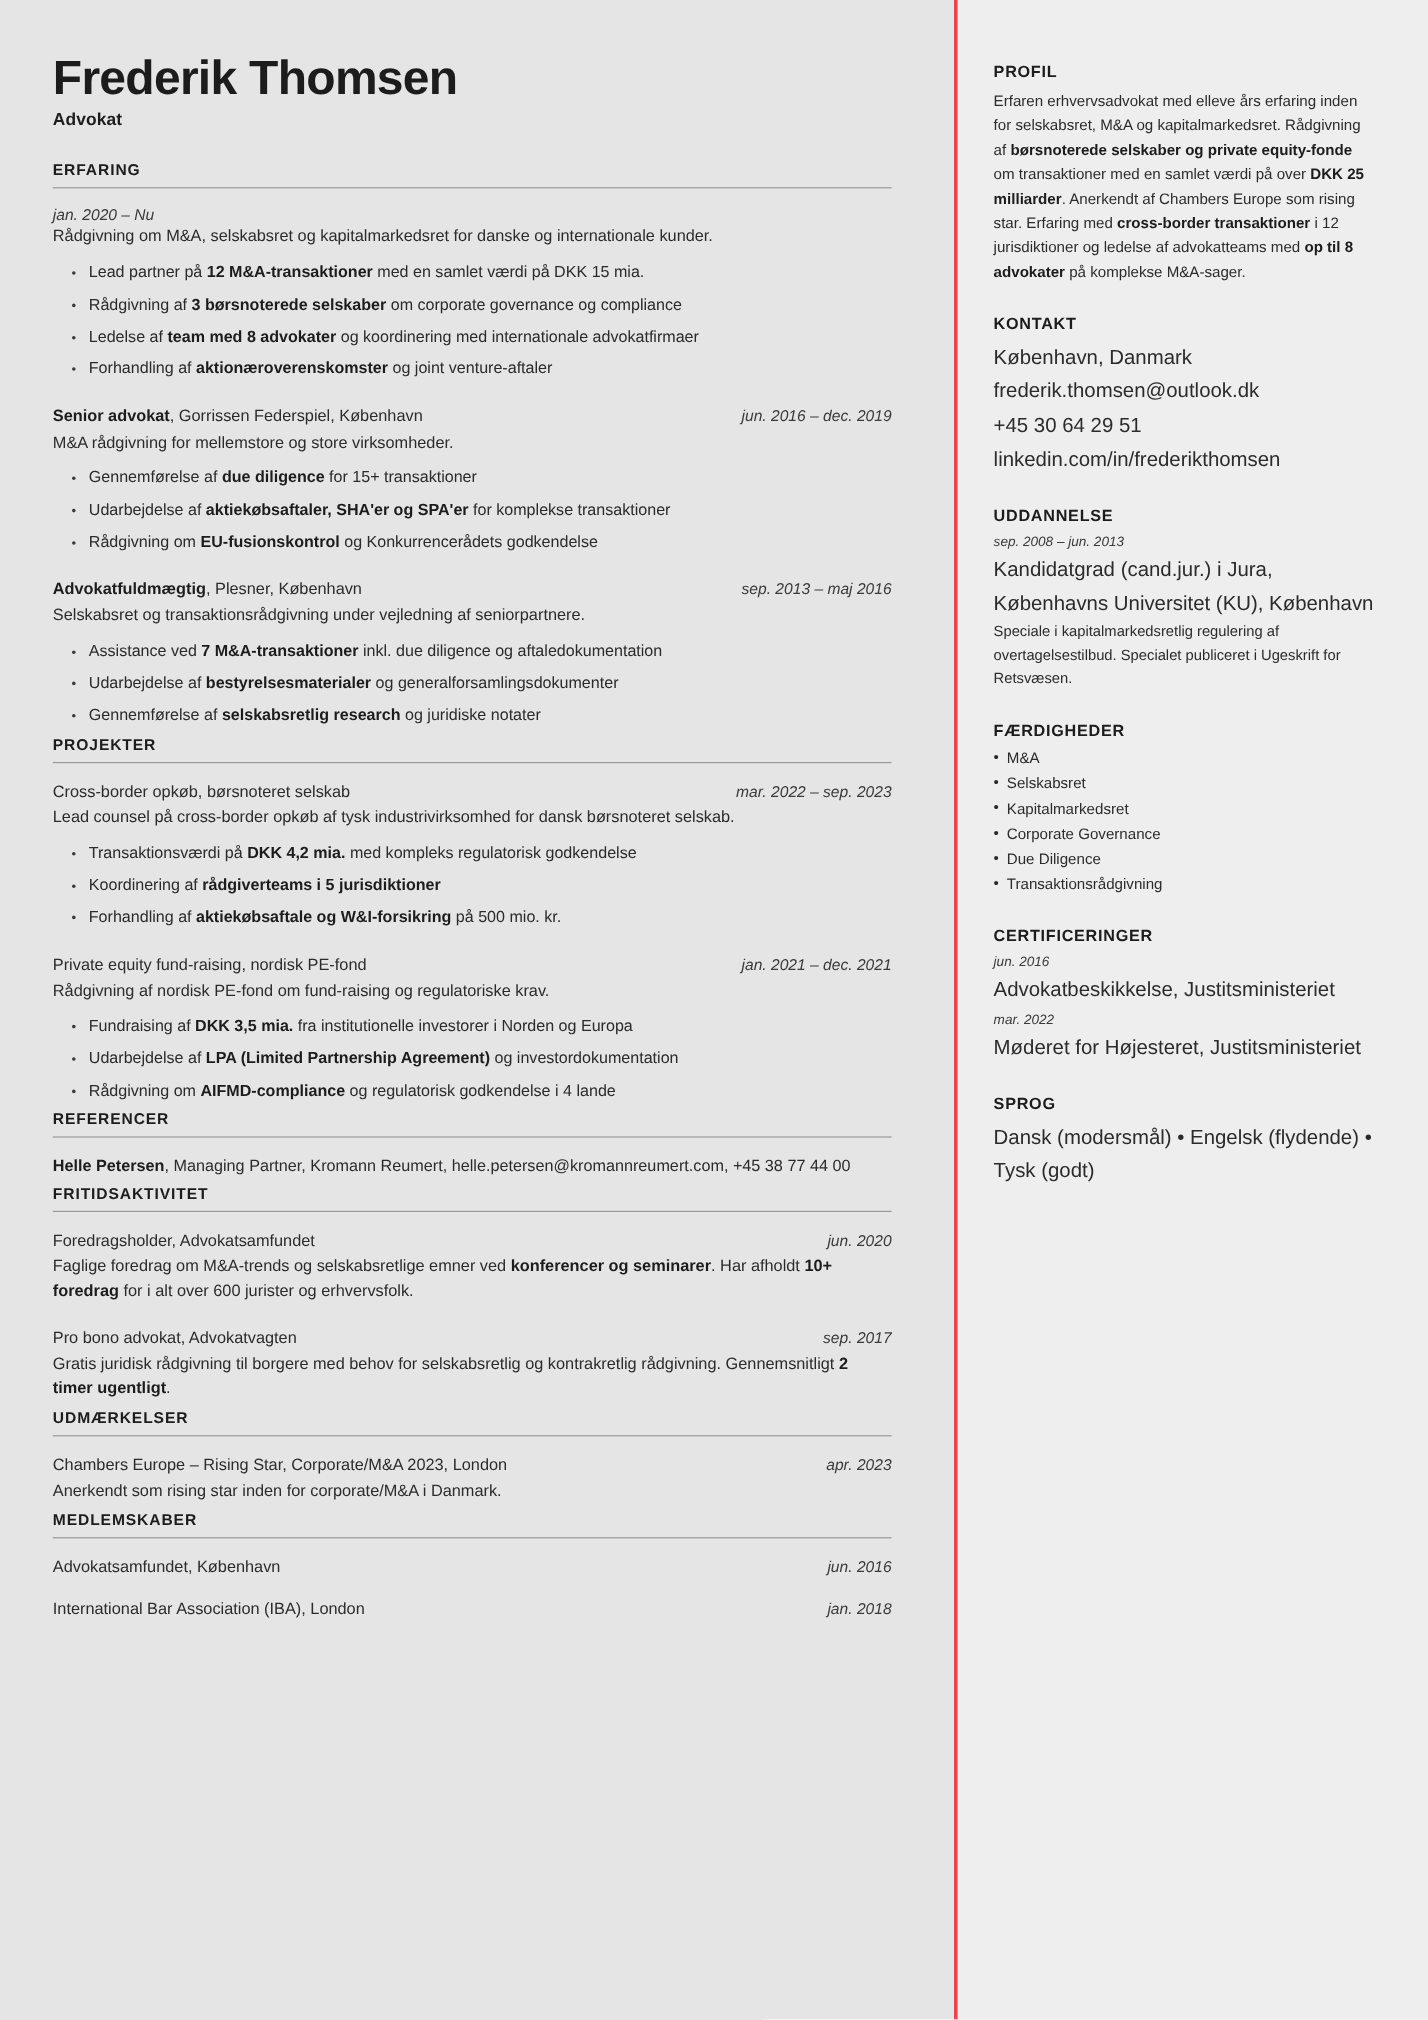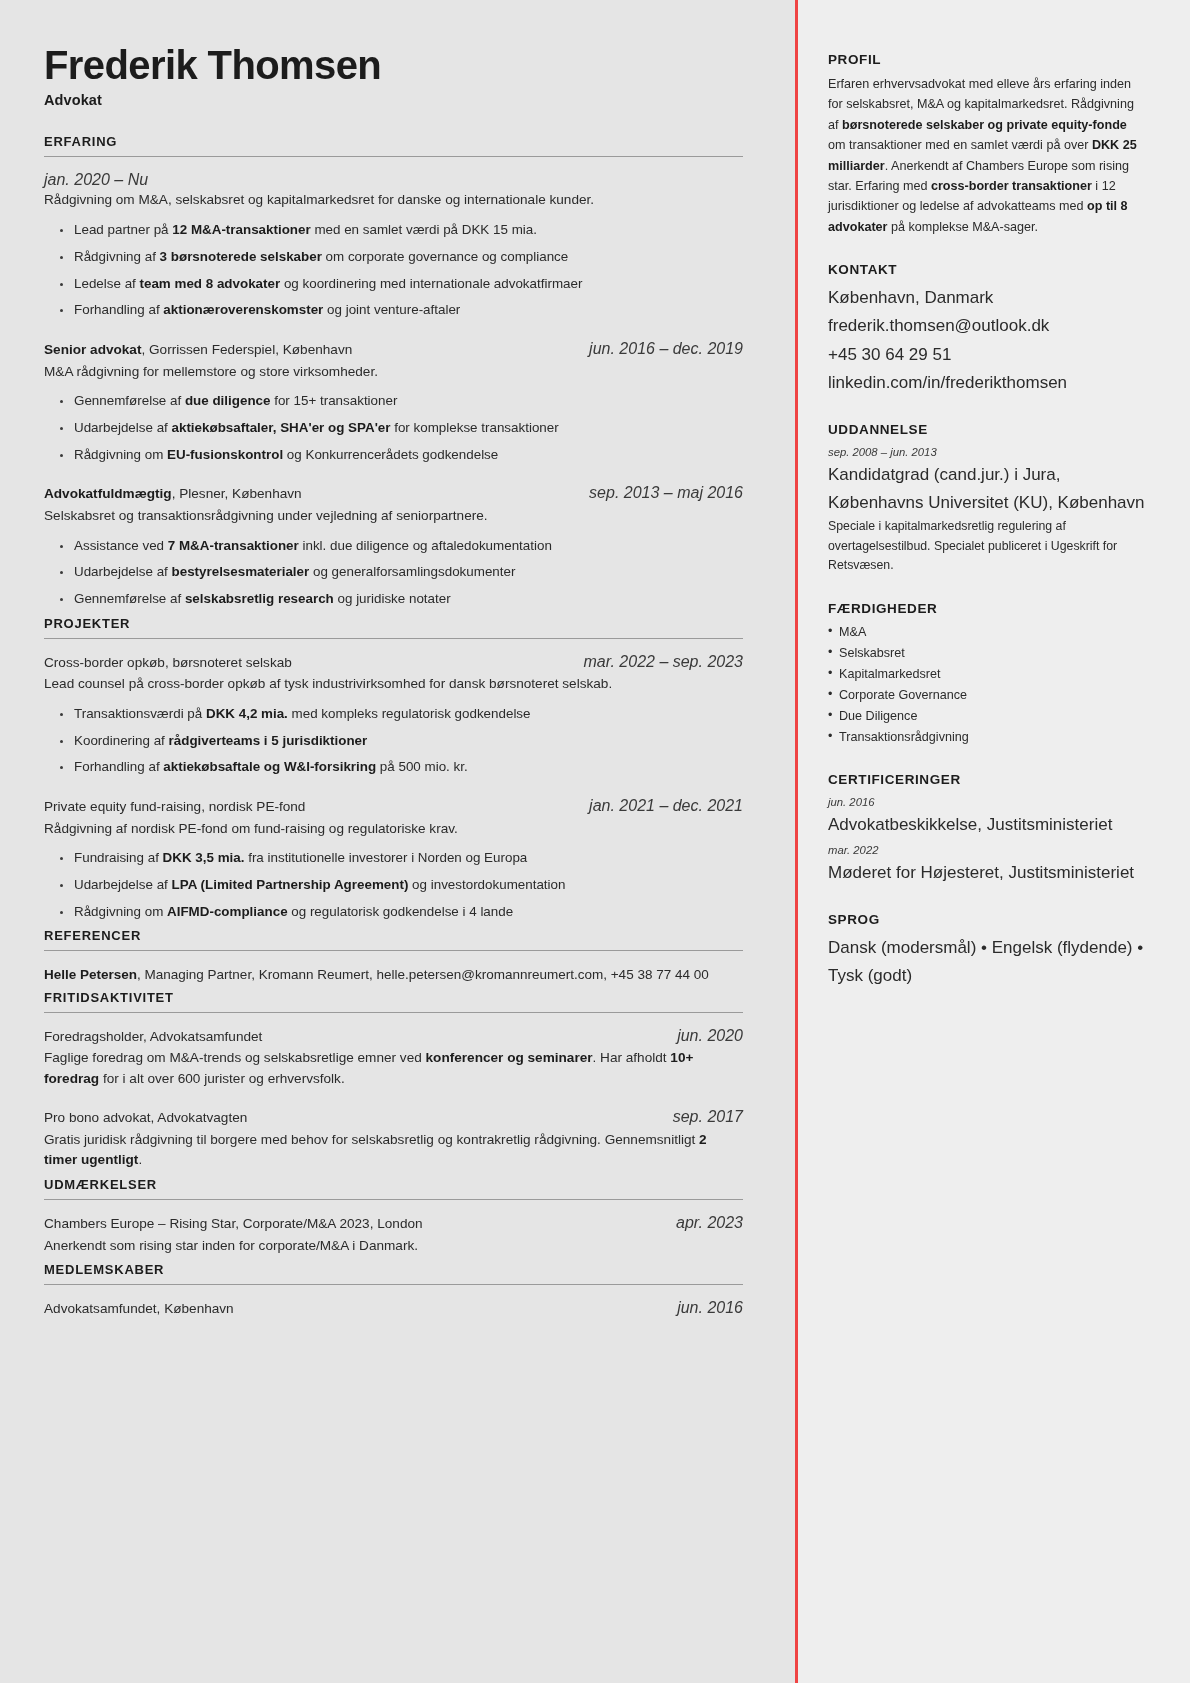--- a/index.html
+++ b/index.html
@@ -70,21 +70,21 @@
     gap: 14px;
   }
   .entry-title {
     font-size: 13.6px;
     line-height: 1.5;
     color: #2b2b2b;
     flex: 1 1 auto;
   }
   .entry-title b { font-weight: 700; color: #1c1c1c; }
   .entry-date {
-    font-size: 16px;
+    font-size: 13px;
     font-style: italic;
     color: #3a3a3a;
     white-space: nowrap;
     flex: 0 0 auto;
   }
   .entry-desc {
     font-size: 13.6px;
     line-height: 1.52;
     color: #2b2b2b;
     margin-top: 1px;
@@ -307,20 +307,26 @@
     <div class="section">
       <div class="section-heading">MEDLEMSKABER</div>
       <div class="rule"></div>
       <div id="membership-entries">
           <div class="entry" style="margin-bottom: 14px;">
             <div class="entry-head">
               <div class="entry-title">Advokatsamfundet, København</div>
               <div class="entry-date">jun. 2016</div>
             </div>
           </div>
+          <div class="entry" style="margin-bottom: 14px;">
+            <div class="entry-head">
+              <div class="entry-title">International Bar Association (IBA), London</div>
+              <div class="entry-date">jan. 2018</div>
+            </div>
+          </div>
         </div>
     </div>
 
   </div>
 
   <div class="sidebar">
 
     <div class="side-block">
       <div class="side-heading">PROFIL</div>
       <div class="side-text">

